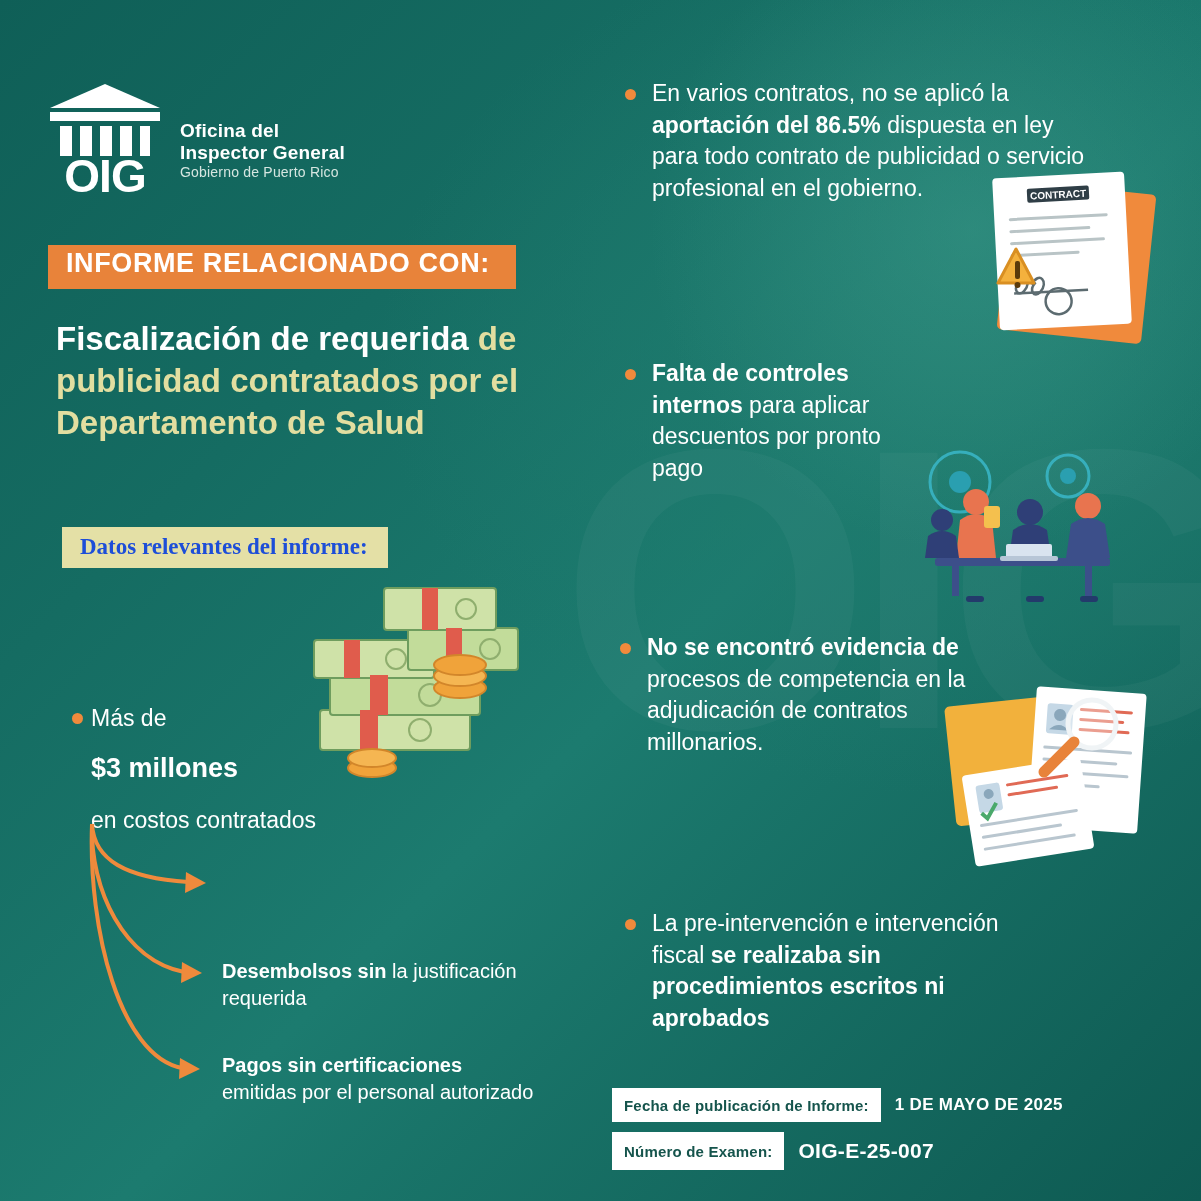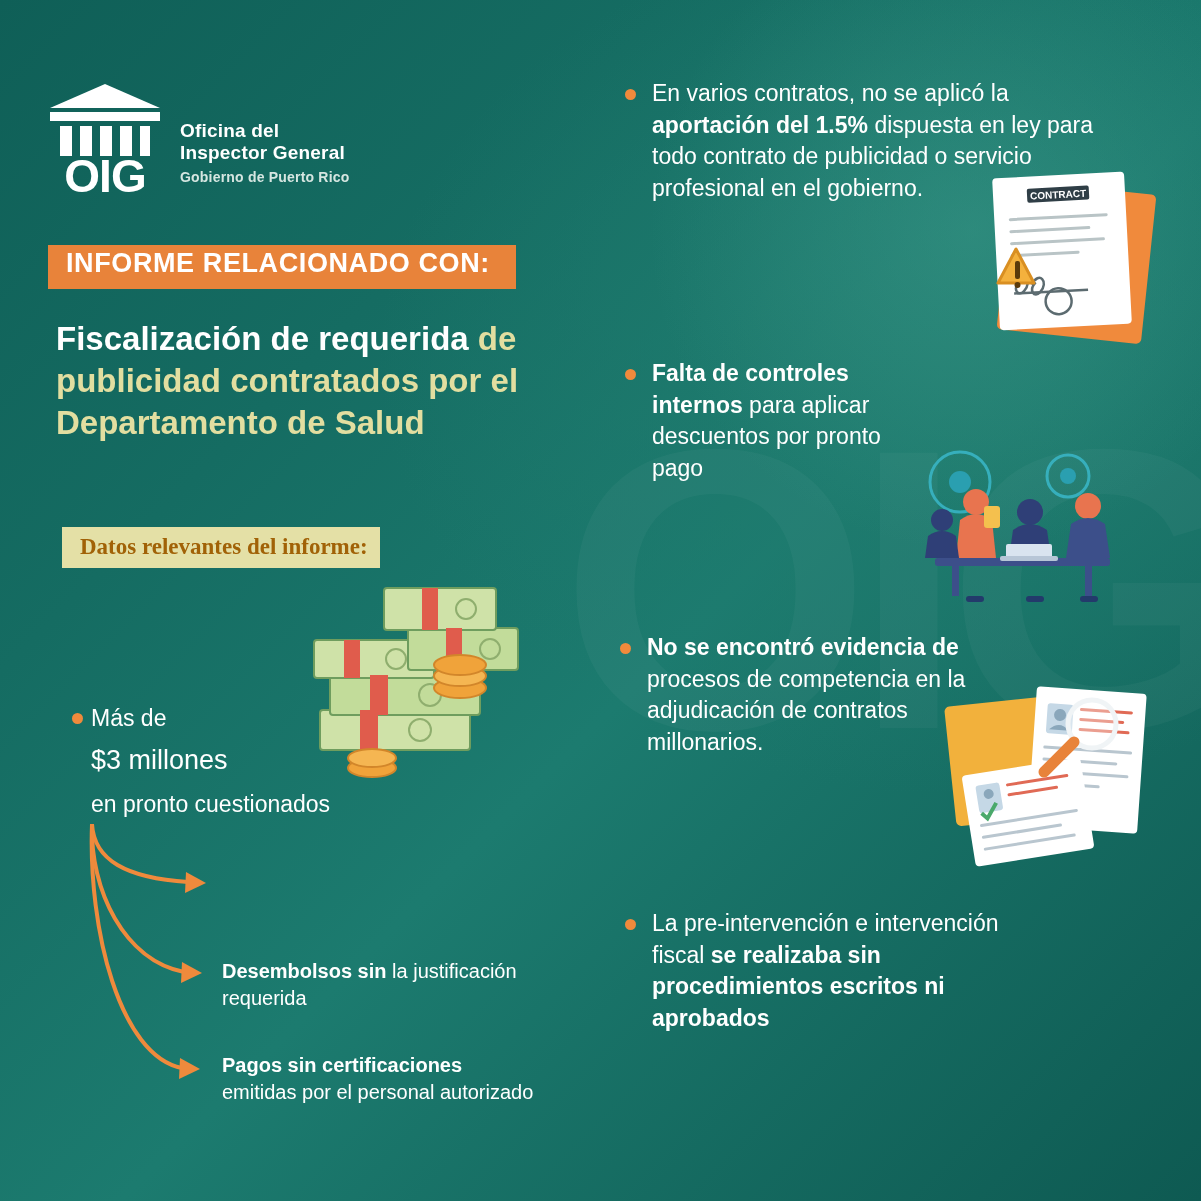--- a/index.html
+++ b/index.html
@@ -38,55 +38,55 @@
   }
 
   
   .left { position: absolute; left: 0; top: 0; width: 600px; height: 1201px; }
 
   .logo-wrap { position: absolute; left: 46px; top: 82px; display: flex; align-items: flex-start; }
   .logo-mark { width: 118px; }
   .bank { display:block; }
   .logo-text { margin-left: 16px; padding-top: 38px; }
   .logo-text .l1 { font-size: 19px; font-weight: 700; line-height: 1.16; letter-spacing: .2px; }
-  .logo-text .l2 { font-size: 14px; font-weight: 700; color: #d6e6e1; margin-top: 5px; letter-spacing: .2px;}
+  .logo-text .l2 { font-size: 14px; font-weight: 400; color: #d6e6e1; letter-spacing: .2px;}
 
   .ribbon {
     position: absolute; left: 48px; top: 245px;
     background: #e8833a;
     padding: 3px 26px 10px 18px;
     font-size: 27px; font-weight: 800; letter-spacing: .6px;
     color: #ffffff;
     display: inline-block;
   }
 
   .title {
     position: absolute; left: 56px; top: 318px; width: 530px;
     font-size: 33px; font-weight: 800; line-height: 1.28;
   }
   .title .t1 { color: #ffffff; }
   .title .t2 { color: #e2dea0; }
 
   .subbar {
     position: absolute; left: 62px; top: 527px;
     background: #e4e0a6;
-    color: #a16207;
+    color: #1d4ed8;
     font-family: "Liberation Serif", serif;
     font-weight: 700;
     font-size: 23px;
-    padding: 7px 12px 8px 18px;
+    padding: 7px 20px 8px 18px;
   }
 
   
   .money { position: absolute; left: 300px; top: 570px; width: 240px; height: 230px; }
 
   .bullet-main { position: absolute; left: 72px; top: 703px; width: 330px; display: flex; gap: 8px; }
   .dot { width: 11px; height: 11px; border-radius: 50%; background: #f08a3c; margin-top: 10px; flex: none; }
   .bullet-main .txt { font-size: 23px; line-height: 1.32; }
-  .bullet-main .big { font-size: 27px; font-weight: 400; display: block; margin: 10px 0; }
+  .bullet-main .big { font-size: 27px; font-weight: 700; display: block; margin: 18px 0; }
 
   .arrows { position: absolute; left: 86px; top: 820px; width: 130px; height: 290px; }
 
   .sub-item { position: absolute; left: 222px; width: 330px; font-size: 20px; line-height: 1.34; }
   .sub-item b { font-weight: 800; }
   .si1 { top: 868px; }
   .si2 { top: 958px; }
   .si3 { top: 1052px; }
 
   
@@ -189,21 +189,21 @@
           <ellipse cx="72" cy="188" rx="24" ry="9" fill="#f5b652" stroke="#d2862a" stroke-width="2"></ellipse>
         </g>
       </svg>
     </div>
 
     <div class="bullet-main">
       <div class="dot"></div>
       <div class="txt">
         <span>Más de</span>
         <span class="big">$3 millones</span>
-        <span>en pronto cuestionados</span>
+        <span>en costos contratados</span>
       </div>
     </div>
 
     <div class="arrows">
       <svg width="130" height="290" viewBox="0 0 130 290">
         <g fill="none" stroke="#ef8a3c" stroke-width="4">
           <path d="M6,4 C8,40 40,58 102,62"></path>
           <path d="M6,4 C4,70 38,140 98,152"></path>
           <path d="M6,4 C2,110 34,236 96,248"></path>
         </g>
@@ -223,21 +223,21 @@
       <b>Pagos sin certificaciones</b><br>
       <span>emitidas por el personal autorizado</span>
     </div>
   </div>
 
   <div class="right">
 
     <div class="rb rb1">
       <div class="dot"></div>
       <div class="txt">
-        <span>En varios contratos, no se aplicó la </span><b>aportación del 1.5%</b><span> dispuesta en ley para todo contrato de publicidad o servicio profesional en el gobierno.</span>
+        <span>En varios contratos, no se aplicó la </span><b>aportación del 86.5%</b><span> dispuesta en ley para todo contrato de publicidad o servicio profesional en el gobierno.</span>
       </div>
     </div>
 
     <div class="ill ill-contract">
       <svg width="205" height="190" viewBox="0 0 205 190">
         <rect x="26" y="22" width="145" height="150" rx="5" fill="#f08a3c" transform="rotate(6 98 97)"></rect>
         <rect x="18" y="10" width="132" height="152" rx="4" fill="#ffffff" transform="rotate(-3 84 86)"></rect>
         <g transform="rotate(-3 84 86)" fill="#2f3e46">
           <rect x="52" y="22" width="62" height="14" rx="2" fill="#2f3e46"></rect>
           <text x="83" y="33" text-anchor="middle" font-family="Liberation Sans, sans-serif" font-size="10" font-weight="700" fill="#ffffff">CONTRACT</text>
@@ -357,13 +357,23 @@
     </div>
 
     <div class="rb rb4">
       <div class="dot"></div>
       <div class="txt">
         <span>La pre-intervención e intervención fiscal </span><b>se realizaba sin procedimientos escritos ni aprobados</b>
       </div>
     </div>
   </div>
 
+  <div class="footer">
+    <div class="frow frow1">
+      <div class="fkey">Fecha de publicación de Informe:</div>
+      <div class="fval">1 DE MAYO DE 2025</div>
+    </div>
+    <div class="frow frow2">
+      <div class="fkey">Número de Examen:</div>
+      <div class="fval">OIG-E-25-007</div>
+    </div>
+  </div>
 </div>
 
 </body></html>

